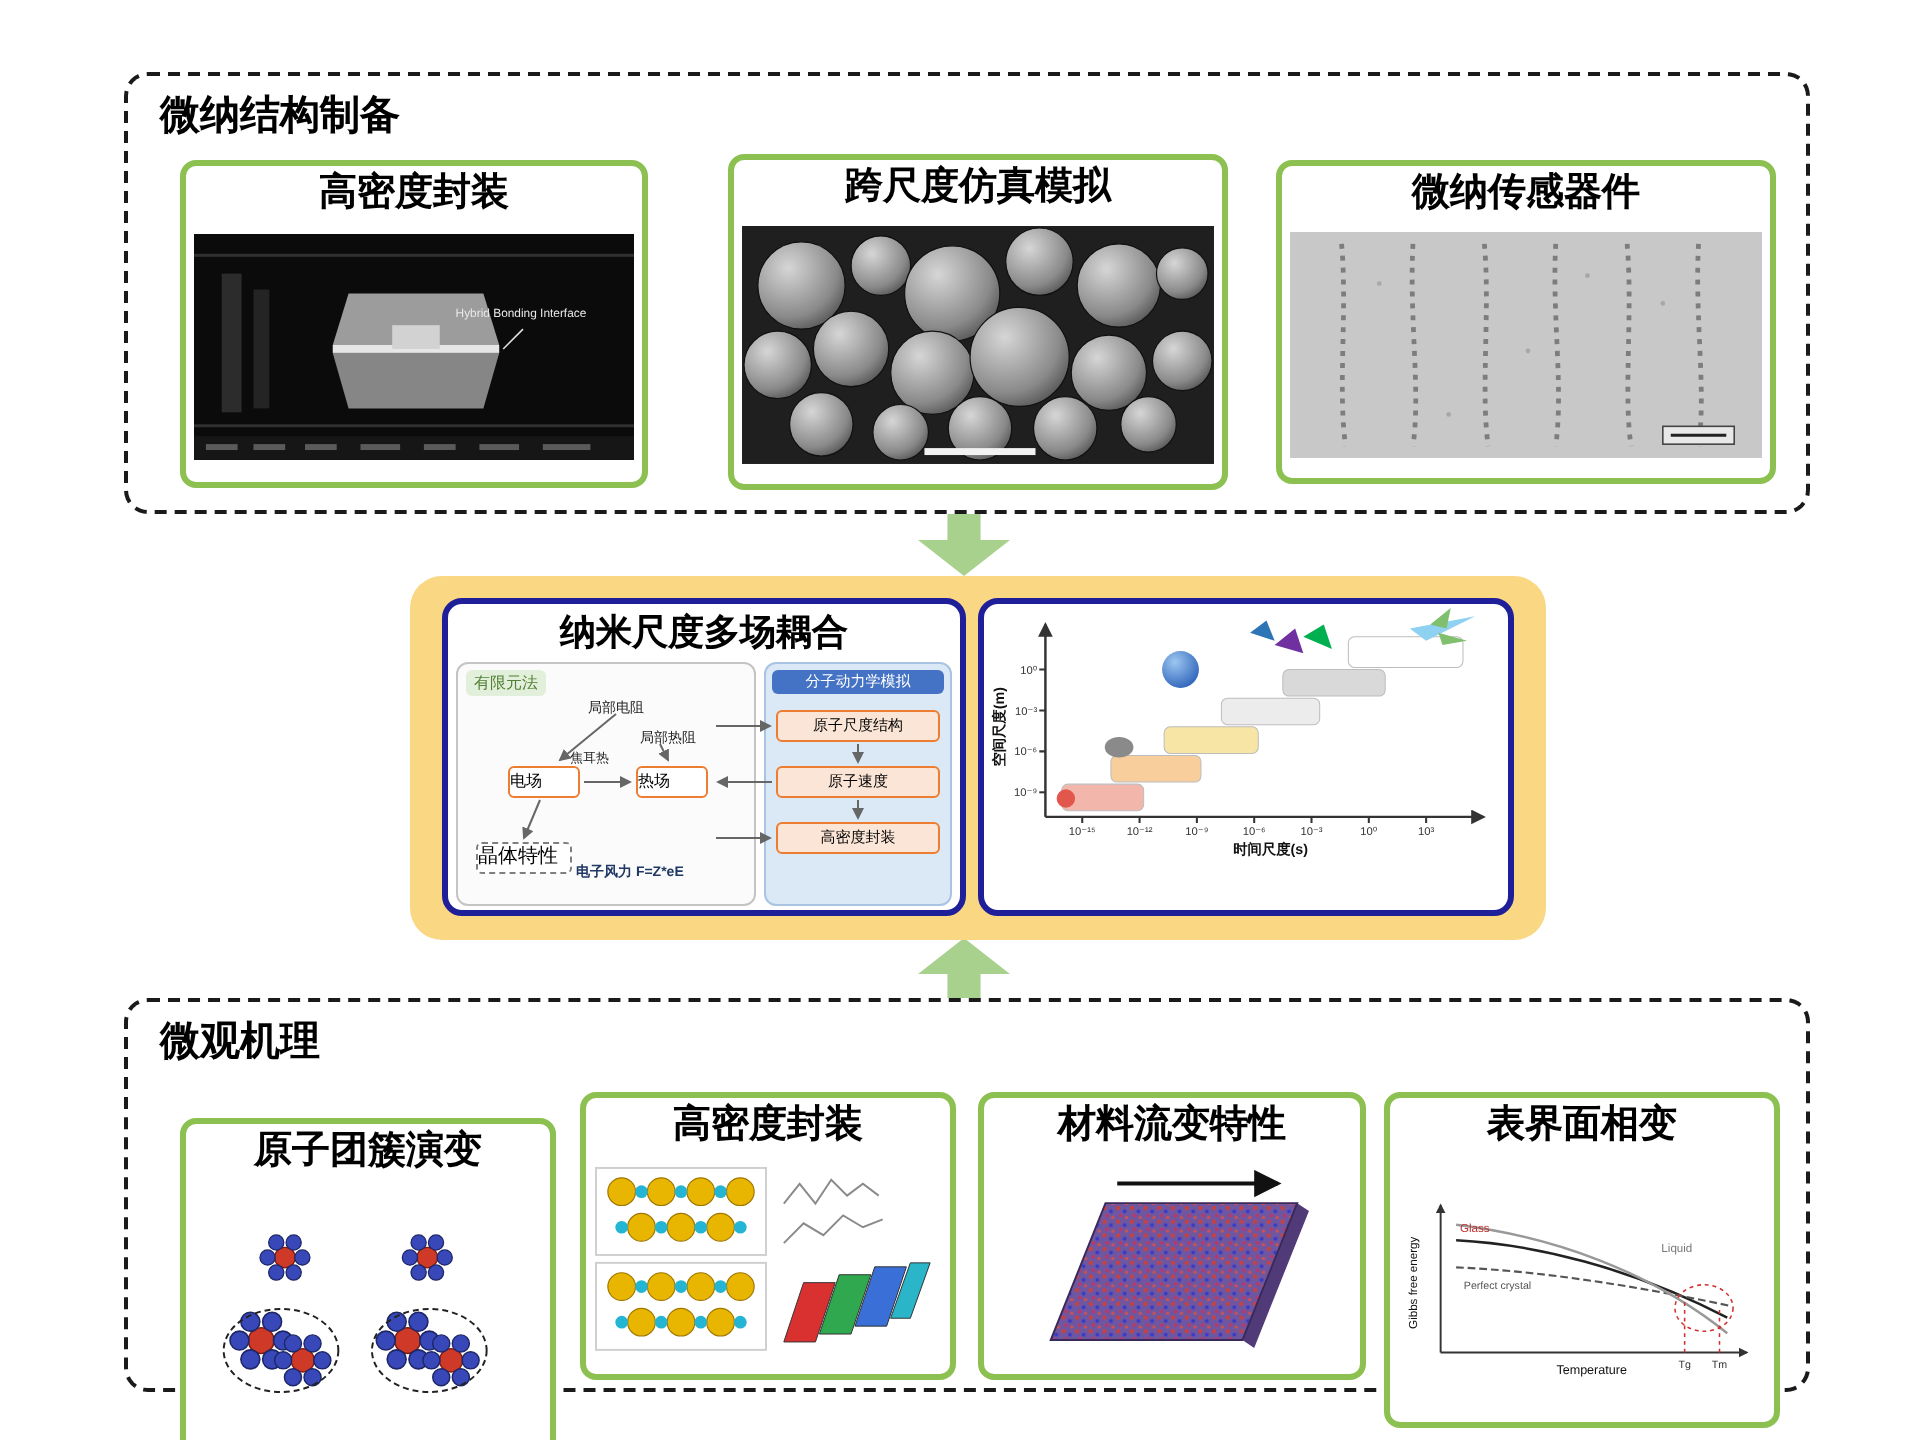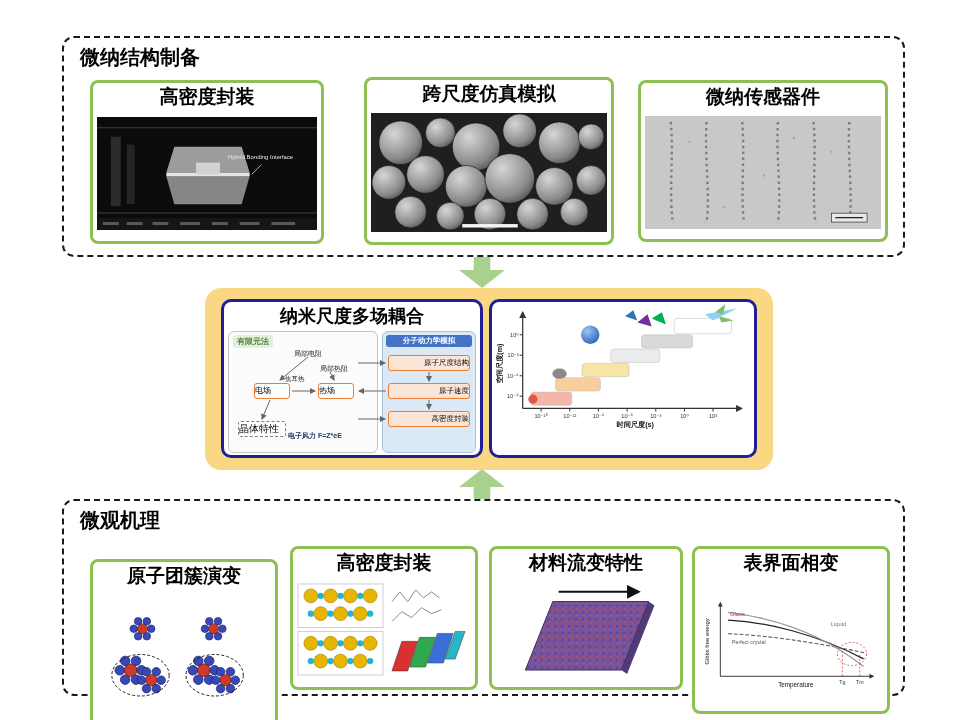--- a/index.html
+++ b/index.html
@@ -39,35 +39,35 @@
   #ncard-left{left:16px;width:262px}
   #ncard-right{left:284px;width:268px}
   .ncard .ct{font-size:18px;font-weight:700;margin-top:2px;white-space:nowrap}
 
   
   .flowchart{position:relative;width:248px;height:122px;margin-top:3px}
   .fc-bg{position:absolute;border-radius:6px}
   #fem-panel{left:0;top:0;width:150px;height:122px;background:#fbfbfb;border:1px solid #c4c4c4}
   #md-panel{left:154px;top:0;width:94px;height:122px;background:#dbe8f6;border:1px solid #a9c3e2}
   .fc-arrows{position:absolute;left:0;top:0}
-  .fc-label{position:absolute;font-size:8px;font-weight:700;padding:1px 4px;border-radius:3px;white-space:nowrap}
+  .fc-label{position:absolute;font-size:8px;font-weight:400;padding:1px 4px;border-radius:3px;white-space:nowrap}
   #fem-label{left:5px;top:4px;background:#e2efda;color:#538135}
-  #md-label{left:158px;top:4px;width:86px;background:#4472C4;color:#fff;text-align:center;font-weight:700;font-size:7.5px;padding:1px 0}
+  #md-label{left:158px;top:4px;width:86px;background:#4472C4;color:#fff;text-align:center;font-weight:400;font-size:7.5px;padding:1px 0}
   .fc-text{position:absolute;font-size:7px;color:#222;white-space:nowrap}
   #t-lr{left:66px;top:18px}
   #t-lt{left:92px;top:33px}
   #t-joule{left:57px;top:44px;font-size:6.5px}
   #t-wind{left:60px;top:100px;color:#1F3864;font-weight:700}
   .fc-box{position:absolute;font-size:8px;text-align:left;border-radius:3px;background:#fff;
           border:1px solid #ED7D31;height:16px;line-height:14px;white-space:nowrap}
   #b-efield{left:26px;top:52px;width:36px}
   #b-tfield{left:90px;top:52px;width:36px}
   #b-crystal{left:10px;top:90px;width:48px;border:1px dashed #7f7f7f;font-size:10px}
   .md-box{position:absolute;left:160px;width:82px;height:16px;background:#FBE5D6;border:1px solid #ED7D31;
-          border-radius:3px;font-size:7.5px;text-align:right;line-height:14px;white-space:nowrap}
+          border-radius:3px;font-size:7.5px;text-align:center;line-height:14px;white-space:nowrap}
   #mb1{top:24px}#mb2{top:52px}#mb3{top:80px}
 </style>
 </head>
 <body>
 
 <div class="canvas">
 
   <section class="dashed-section" id="sec-top">
     <div class="sec-title">微纳结构制备</div>
 

